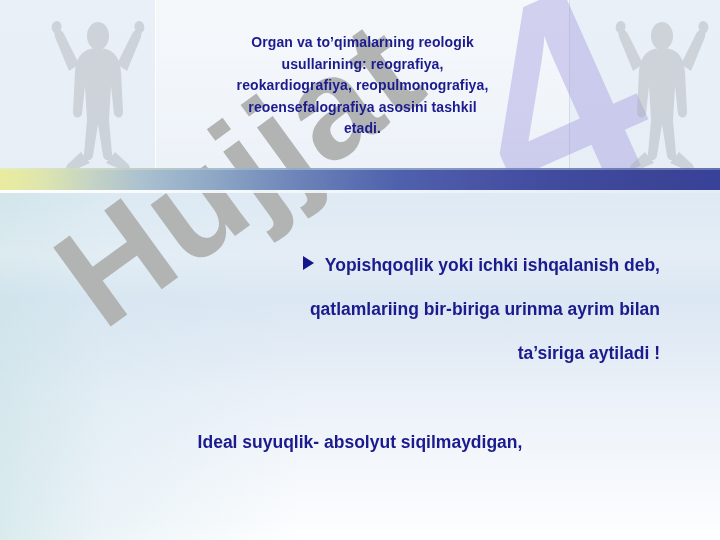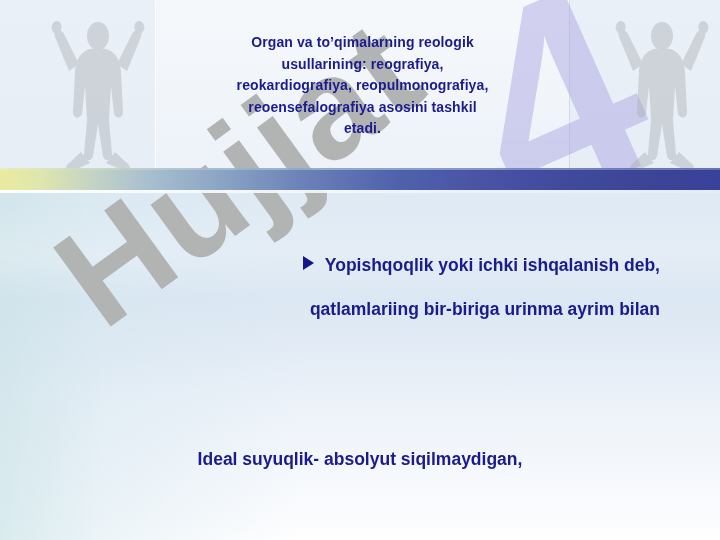--- a/index.html
+++ b/index.html
@@ -206,21 +206,21 @@
     border-top: 7px solid transparent;
     border-bottom: 7px solid transparent;
     border-left: 11px solid #14148c;
     vertical-align: 1px;
     margin-right: 11px;
   }
 
   .body-block-2 {
     position: absolute;
     left: 60px;
-    top: 437px;
+    top: 420px;
     width: 600px;
     text-align: center;
   }
   .body-block-2 .body-line {
     line-height: 44px;
   }
 </style>
 </head>
 <body>
 
@@ -290,19 +290,20 @@
     <div>reokardiografiya, reopulmonografiya,</div>
     <div>reoensefalografiya asosini tashkil</div>
     <div>etadi.</div>
   </div>
 
   <div class="body-block">
     <div class="body-line bullet-line">
       <span class="bullet-glyph"></span><span>Yopishqoqlik yoki ichki ishqalanish deb,</span>
     </div>
     <div class="body-line">qatlamlariing bir-biriga urinma ayrim bilan</div>
+    <div class="body-line">ta’siriga aytiladi !</div>
   </div>
 
   <div class="body-block-2">
     <div class="body-line">Ideal suyuqlik- absolyut siqilmaydigan,</div>
   </div>
 
 </div>
 
 </body></html>

